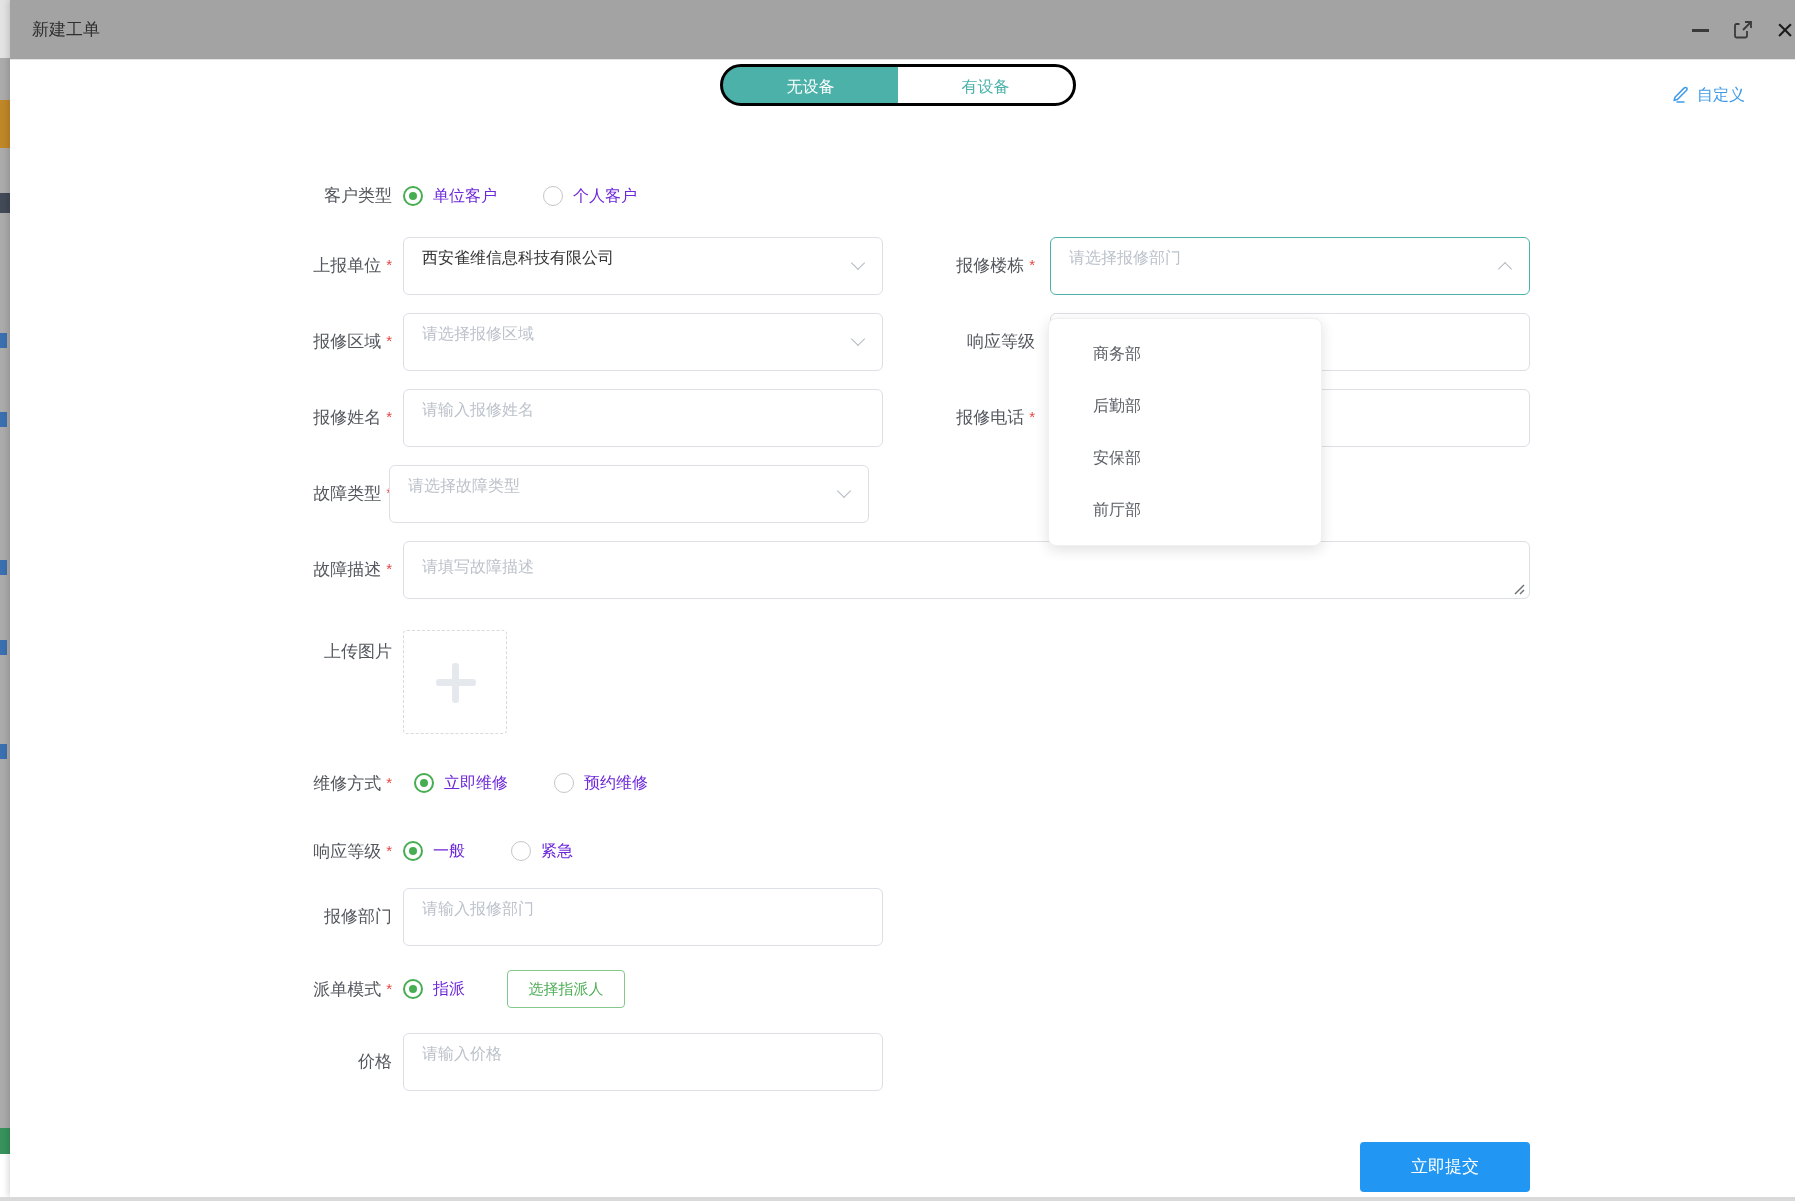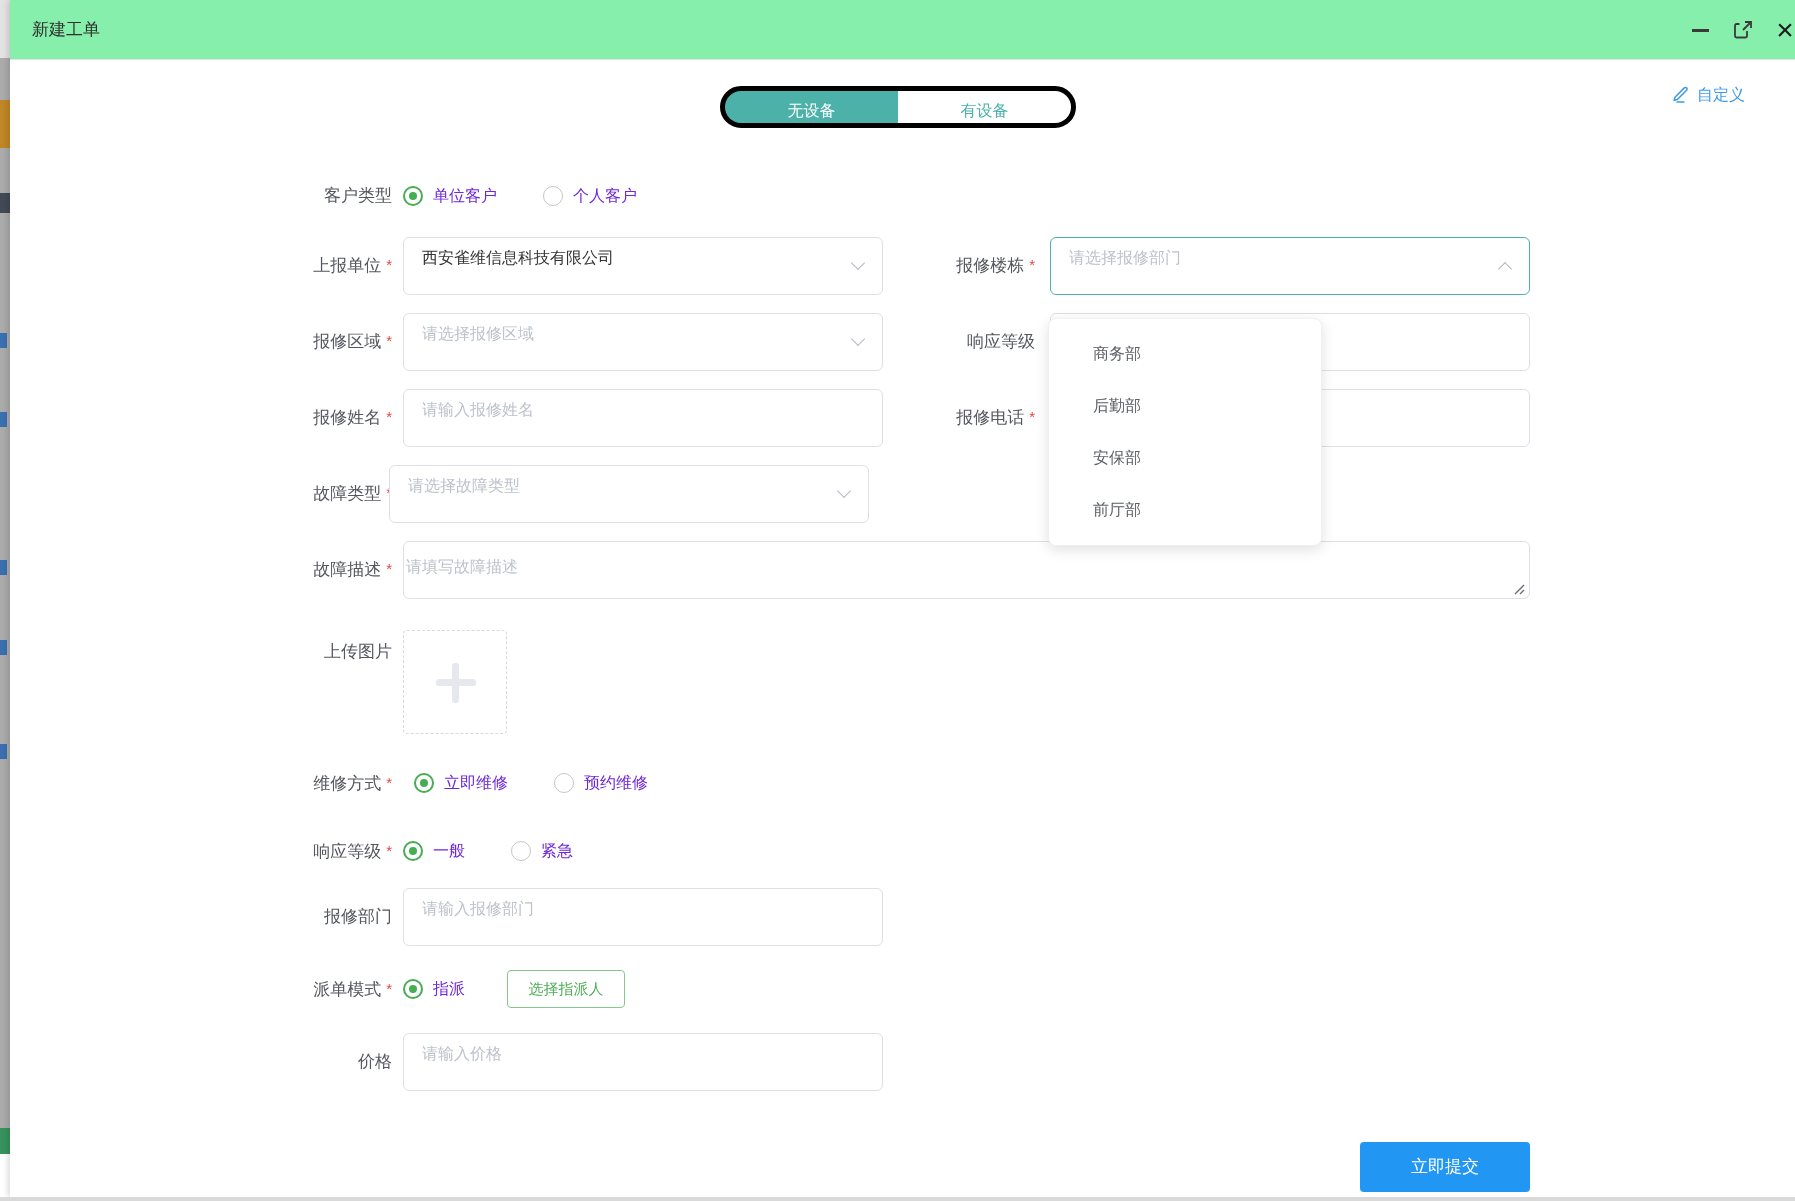--- a/index.html
+++ b/index.html
@@ -4,42 +4,42 @@
 <style>
   html,body{margin:0;padding:0;background:#d9d9d9;font-family:"Liberation Sans","DejaVu Sans",sans-serif;}
   .screen{position:relative;width:1795px;height:1201px;background:#fff;overflow:hidden;}
 
   
   .sliver{position:absolute;left:0;top:0;width:10px;height:1201px;background:#ababab;}
   .sliver .frag{position:absolute;left:0;width:10px;}
 
   
   .modal{position:absolute;left:10px;top:0;width:1785px;height:1197px;background:#fff;box-shadow:-2px 0 6px rgba(0,0,0,.15);}
-  .topbar{position:absolute;left:0;top:0;width:100%;height:60px;background:#86efac;border-bottom:1px solid #e4e4e4;box-sizing:border-box;}
+  .topbar{position:absolute;left:0;top:0;width:100%;height:60px;background:#a3a3a3;border-bottom:1px solid #e4e4e4;box-sizing:border-box;}
   .title{position:absolute;left:22px;top:0;line-height:60px;font-size:17px;color:#2f2f2f;}
   .win-min{position:absolute;left:1682px;top:29px;width:17px;height:3px;background:#3a3a3a;cursor:pointer;}
   .win-max{position:absolute;left:1722px;top:19px;width:22px;height:22px;cursor:pointer;}
   .win-close{position:absolute;left:1760px;top:12px;width:30px;height:36px;font-size:30px;line-height:36px;color:#1b1b1b;text-align:center;cursor:pointer;}
 
   
-  .tabs{position:absolute;left:710px;top:86px;width:356px;height:42px;border:5px solid #000000;border-radius:21px;overflow:hidden;display:flex;box-sizing:border-box;background:#0f172a;}
+  .tabs{position:absolute;left:710px;top:64px;width:356px;height:42px;border:3px solid #000000;border-radius:21px;overflow:hidden;display:flex;box-sizing:border-box;background:#0f172a;}
   .tab{flex:1;text-align:center;line-height:40px;font-size:16px;cursor:pointer;}
   .tab.active{background:#4cb2a9;color:#fff;}
   .tab.inactive{background:#fff;color:#4cb2a9;}
 
   
   .customize{position:absolute;left:1662px;top:84px;display:flex;align-items:center;gap:6px;color:#3d9ae8;font-size:16px;cursor:pointer;}
 
   
   .lbl{position:absolute;left:100px;width:282px;text-align:right;font-size:17px;color:#54575e;line-height:24px;white-space:nowrap;}
   .lbl.c2{left:880px;width:145px;}
   .req{color:#e64340;font-size:15px;margin-left:5px;position:relative;top:-1px;}
   .fld{position:absolute;height:58px;width:480px;box-sizing:border-box;}
   .fld input,.fld textarea{width:100%;height:100%;box-sizing:border-box;border:1px solid #dcdfe6;border-radius:6px;padding:0 40px 16px 18px;font-size:16px;color:#333;font-family:inherit;background:#fff;outline:none;}
-  .fld textarea{padding:15px 2px;resize:none;overflow:hidden;}
+  .fld textarea{padding:15px 18px;resize:none;overflow:hidden;}
   .fld input::placeholder,.fld textarea::placeholder{color:#bcc2cb;}
   .fld.focused input{border-color:#4cb2a9;}
   .chev{position:absolute;right:20px;top:24px;width:9px;height:9px;border-right:1.6px solid #b3b9c2;border-bottom:1.6px solid #b3b9c2;pointer-events:none;}
   .chev.down{transform:rotate(45deg);top:21px;}
   .chev.up{transform:rotate(-135deg);top:27px;}
 
   
   .rgroup{position:absolute;display:flex;align-items:center;gap:10px;height:26px;}
   .radio{width:20px;height:20px;border-radius:50%;box-sizing:border-box;border:1px solid #c6c6c6;background:#fff;position:relative;cursor:pointer;flex:none;}
   .radio.sel{border:2px solid #47ad52;}

